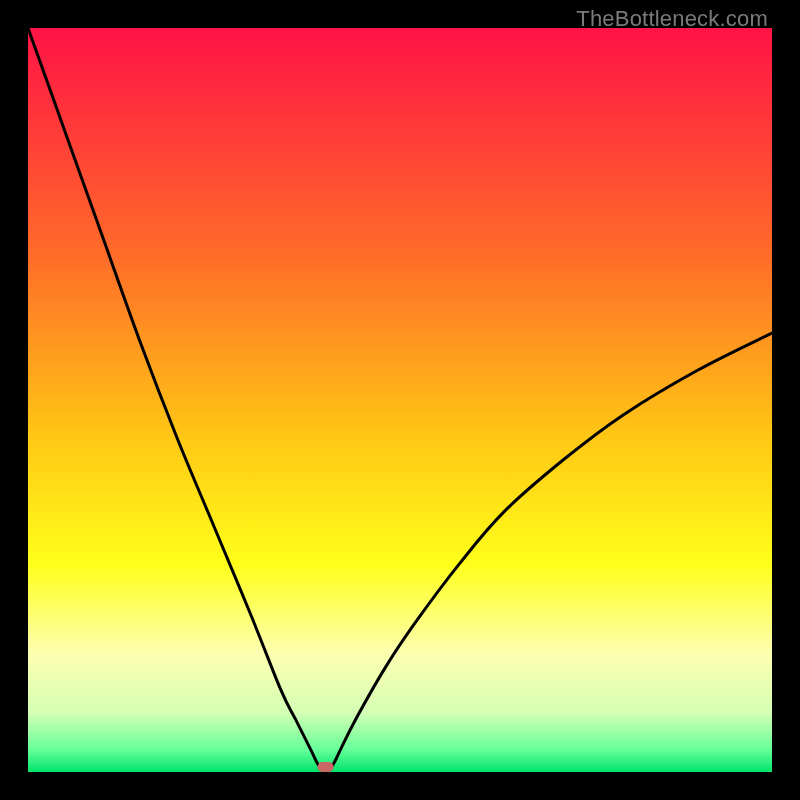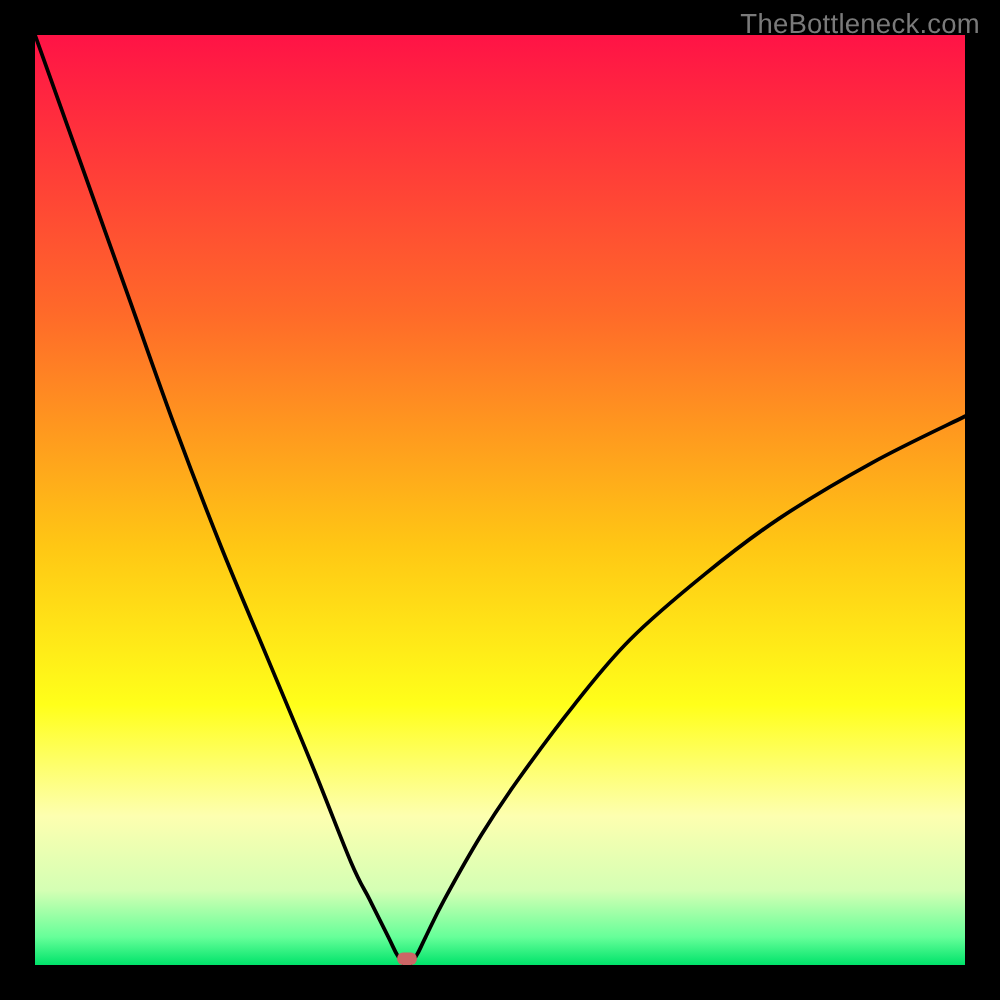--- a/index.html
+++ b/index.html
@@ -7,21 +7,21 @@
     padding: 0;
     width: 800px;
     height: 800px;
     background: #000;
     position: relative;
     font-family: Arial, Helvetica, sans-serif;
   }
   .watermark {
     position: absolute;
     top: 6px;
-    right: 16px;
+    right: 32px;
     color: #7a7a7a;
     font-size: 22px;
     font-weight: 400;
     letter-spacing: 0.2px;
     z-index: 10;
     margin-left: 44px;
   }
   .plot-wrap {
     position: absolute;
     left: 28px;

